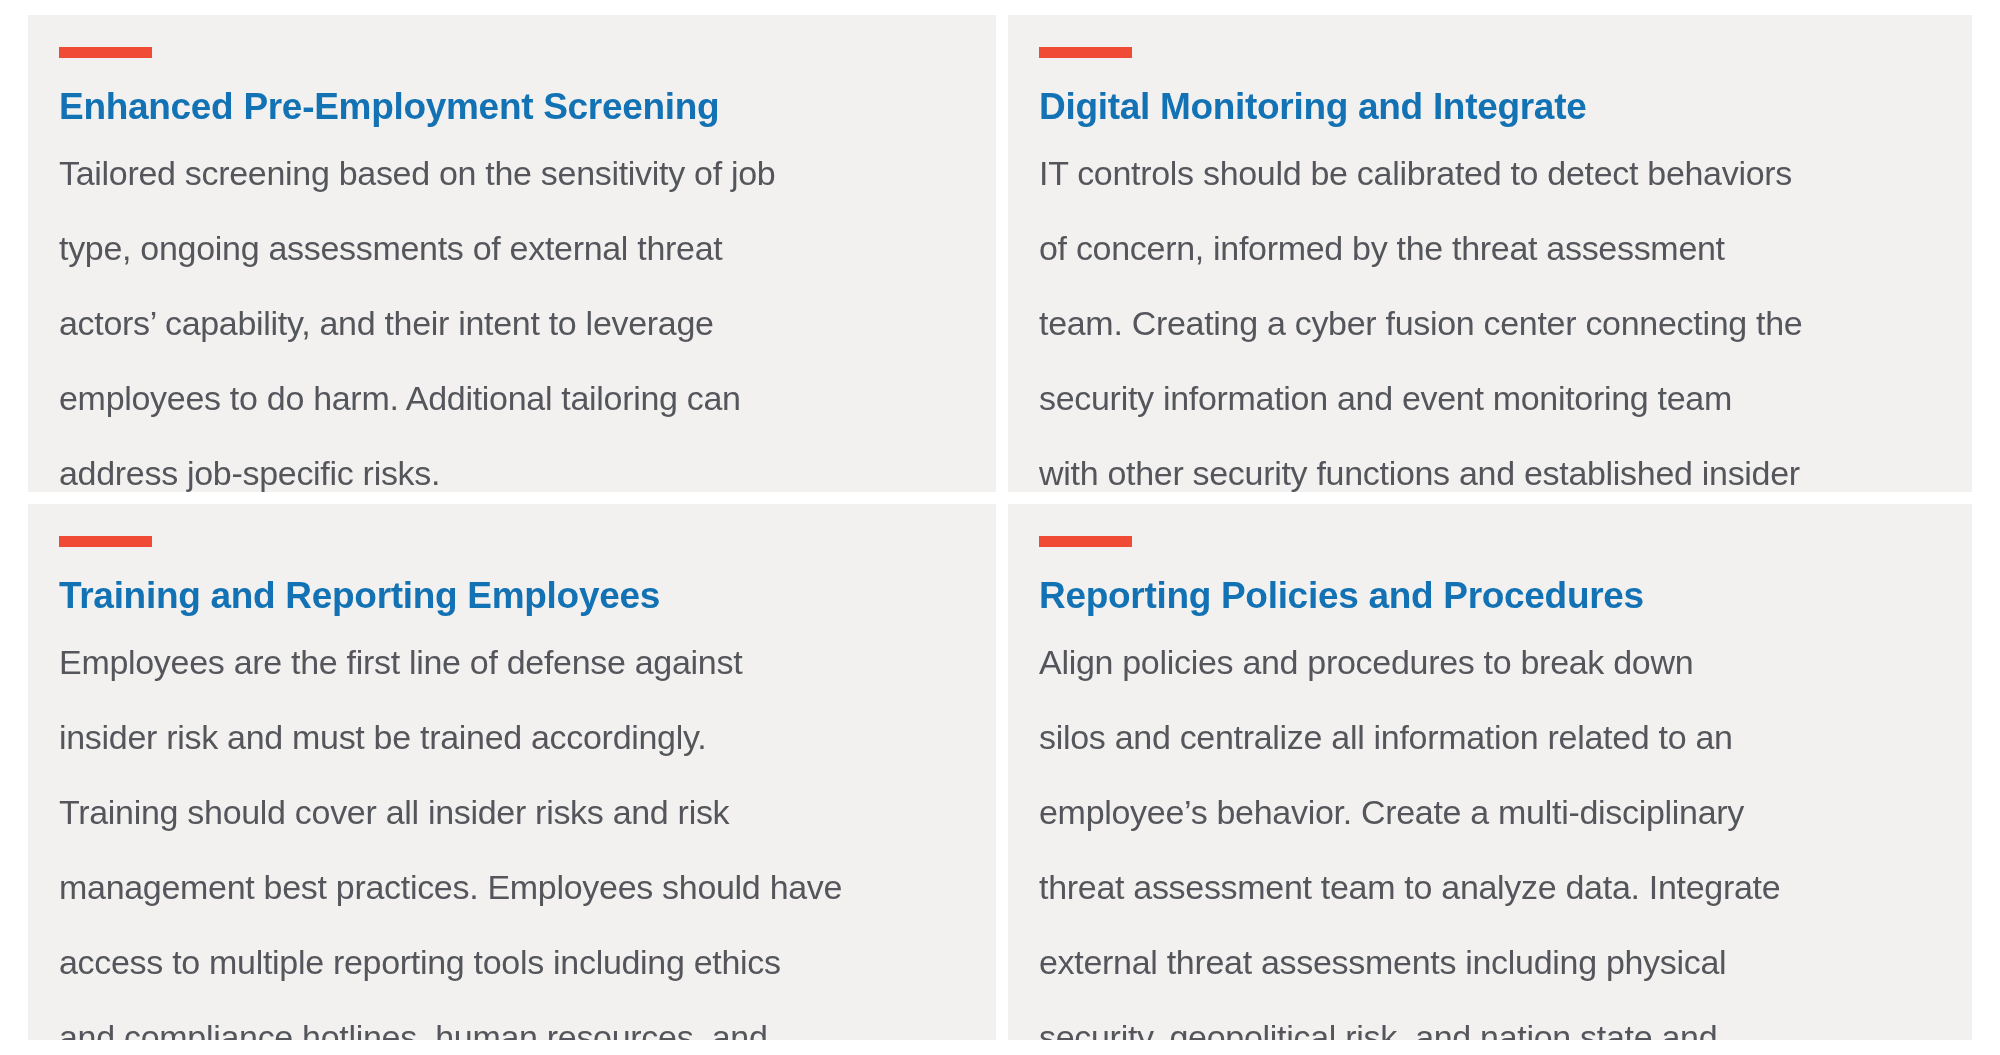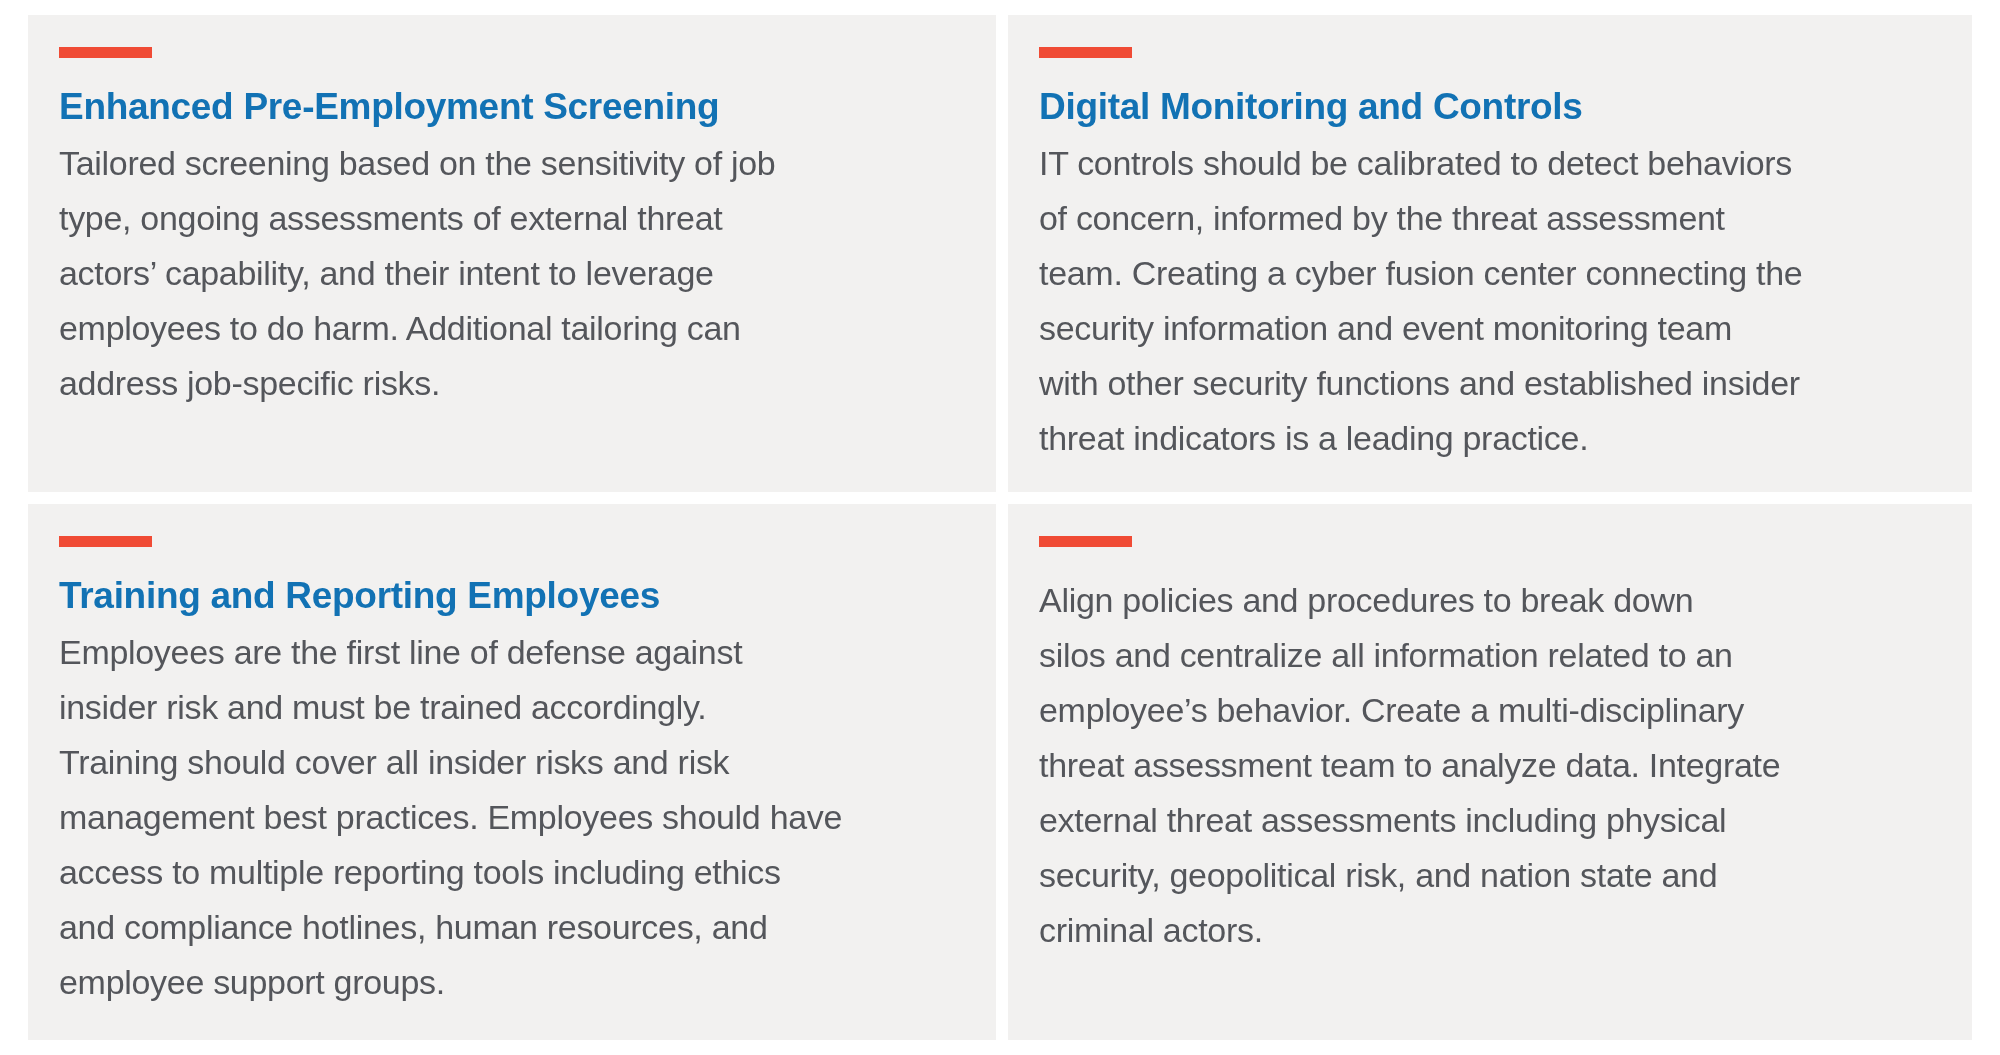--- a/index.html
+++ b/index.html
@@ -43,21 +43,21 @@
     margin: 0 0 6px 0;
     font-size: 37px;
     line-height: 46px;
     font-weight: 700;
     letter-spacing: -0.3px;
     color: var(--heading-blue);
   }
   .card-body {
     margin: 0;
     font-size: 34px;
-    line-height: 55px;
+    line-height: 75px;
     letter-spacing: -0.3px;
     color: var(--body-gray);
     white-space: pre-line;
   }
 </style>
 </head>
 <body>
 
 <div class="grid">
 
@@ -66,21 +66,21 @@
     <h2 class="card-title">Enhanced Pre-Employment Screening</h2>
     <p class="card-body">Tailored screening based on the sensitivity of job
 type, ongoing assessments of external threat
 actors’ capability, and their intent to leverage
 employees to do harm. Additional tailoring can
 address job-specific risks.</p>
   </div>
 
   <div class="card">
     <div class="accent-bar"></div>
-    <h2 class="card-title">Digital Monitoring and Controls</h2>
+    <h2 class="card-title">Digital Monitoring and Integrate</h2>
     <p class="card-body">IT controls should be calibrated to detect behaviors
 of concern, informed by the threat assessment
 team. Creating a cyber fusion center connecting the
 security information and event monitoring team
 with other security functions and established insider
 threat indicators is a leading practice.</p>
   </div>
 
   <div class="card">
     <div class="accent-bar"></div>
@@ -89,20 +89,21 @@
 insider risk and must be trained accordingly.
 Training should cover all insider risks and risk
 management best practices. Employees should have
 access to multiple reporting tools including ethics
 and compliance hotlines, human resources, and
 employee support groups.</p>
   </div>
 
   <div class="card">
     <div class="accent-bar"></div>
+    <h2 class="card-title">Reporting Policies and Procedures</h2>
     <p class="card-body">Align policies and procedures to break down
 silos and centralize all information related to an
 employee’s behavior. Create a multi-disciplinary
 threat assessment team to analyze data. Integrate
 external threat assessments including physical
 security, geopolitical risk, and nation state and
 criminal actors.</p>
   </div>
 
 </div>

